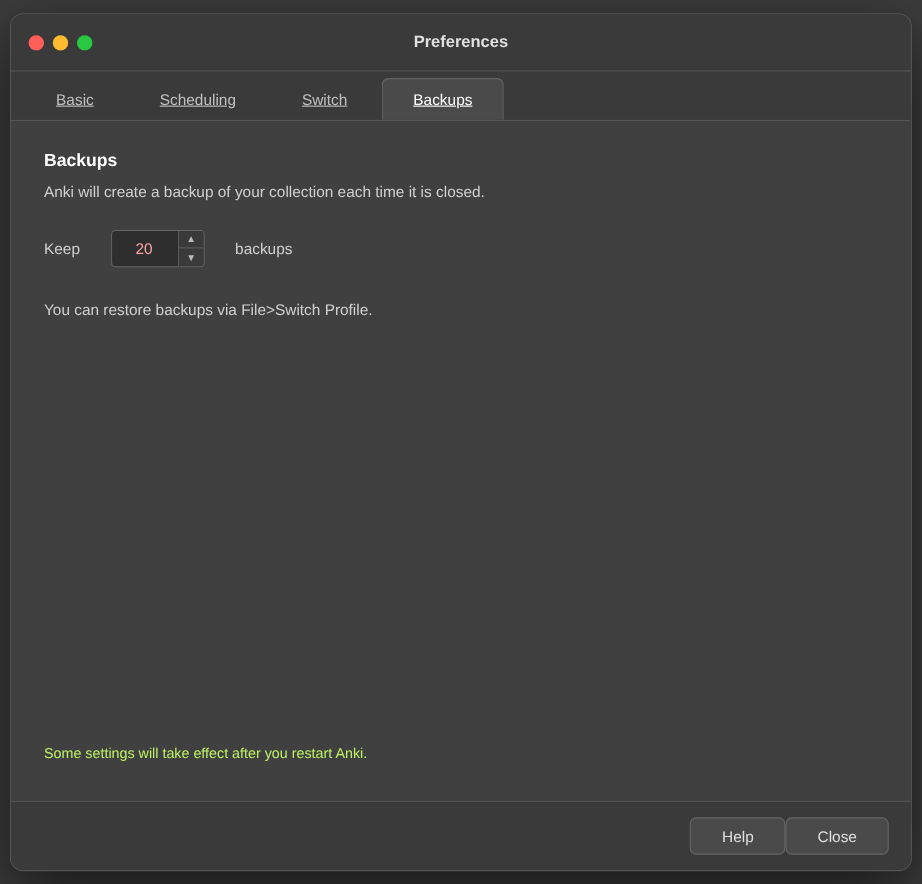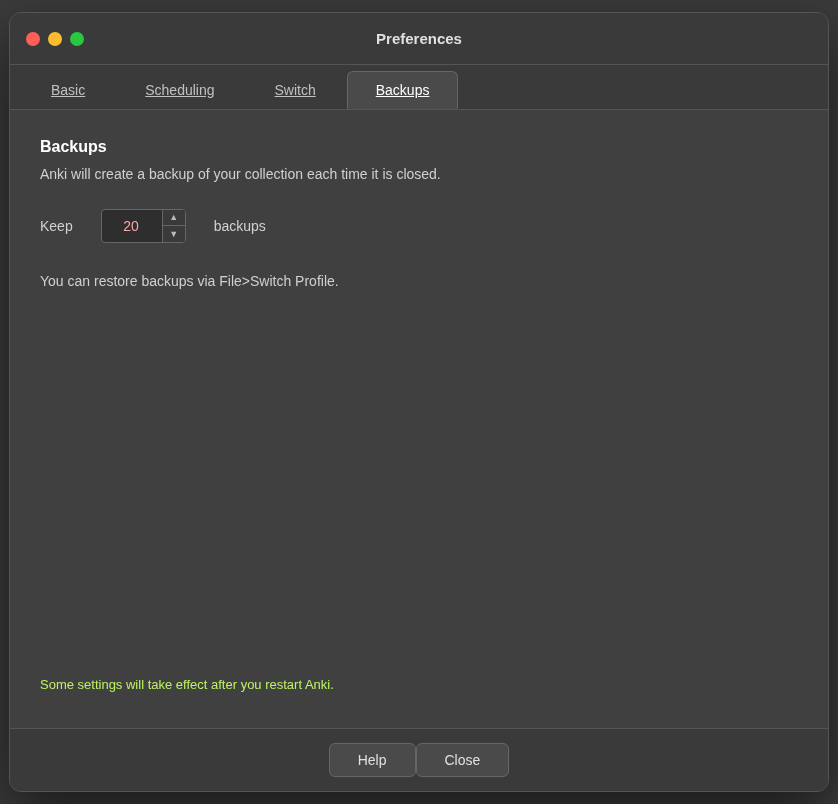--- a/index.html
+++ b/index.html
@@ -199,21 +199,21 @@
       font-size: 13px;
       text-align: left;
       margin-bottom: 16px;
     }
 
     
     .footer {
       background: #3a3a3a;
       padding: 14px 20px;
       display: flex;
-      justify-content: center;
+      justify-content: flex-end;
       align-items: center;
       border-top: 1px solid #555;
       flex-shrink: 0;
     }
 
     .footer-btn {
       padding: 8px 28px;
       border-radius: 6px;
       border: 1px solid #666;
       background: #4a4a4a;

